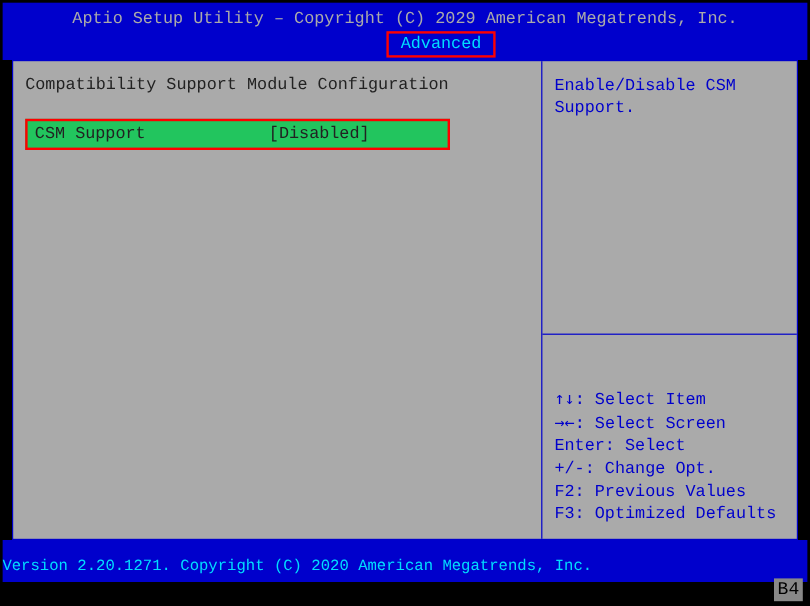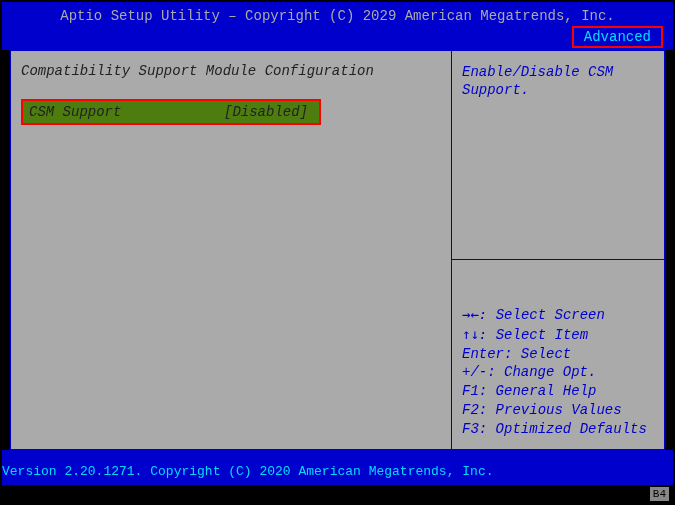--- a/index.html
+++ b/index.html
@@ -20,52 +20,51 @@
     .header {
       background: #0000cc;
       color: #aaaaaa;
       padding: 6px 10px 2px;
       text-align: center;
     }
     .header-title {
       display: block;
     }
     .tab-row {
-      text-align: right;
+      text-align: center;
       padding-left: 60px;
       padding-top: 2px;
     }
     .tab {
       color: #00ddff;
       border: 2px solid #ff0000;
       padding: 1px 10px;
       display: inline-block;
     }
     .main-area {
       display: flex;
       height: 400px;
       background: #aaaaaa;
       margin: 0 8px;
       border: 1px solid #0000cc;
-      font-style: italic;
     }
     .left-panel {
       flex: 1;
       padding: 12px 10px;
       color: #222;
       border-right: 1px solid #0000cc;
     }
     .section-title {
       margin-bottom: 20px;
     }
     .option-row {
       display: flex;
-      background: #4d7c0f;
+      background: #22c55e;
       color: #222;
-      width: 300px;
+      width: 354px;
       padding: 3px 6px;
       border: 2px solid #ff0000;
       align-items: baseline;
     }
     .option-label {
       width: 195px;
     }
     .option-value {
       flex: 0 0 auto;
     }
@@ -95,21 +94,21 @@
       text-align: left;
       padding: 14px 0 6px;
       font-size: 13px;
     }
     .badge {
       position: absolute;
       bottom: 2px;
       right: 4px;
       background: #888;
       color: #000;
-      font-size: 11px;
+      font-size: 15px;
       padding: 1px 3px;
     }
     .arrow-glyph {
       font-family: monospace;
     }
   </style>
 </head>
 <body>
 
 <div class="header">
@@ -123,25 +122,24 @@
   <div class="left-panel">
     <div class="section-title">Compatibility Support Module Configuration</div>
     <div class="option-row">
       <span class="option-label">CSM Support</span>
       <span class="option-value">[Disabled]</span>
     </div>
   </div>
   <div class="right-panel">
     <div class="help-text">Enable/Disable CSM Support.</div>
     <div class="key-hints">
+      <div class="key-hint"><span class="arrow-glyph">↑↓:</span><span> Select Item</span></div>
       <div class="key-hint"><span class="arrow-glyph">→←:</span><span> Select Screen</span></div>
-      <div class="key-hint"><span class="arrow-glyph">↑↓:</span><span> Select Item</span></div>
       <div class="key-hint"><span>Enter:</span><span> Select</span></div>
       <div class="key-hint"><span>+/-:</span><span> Change Opt.</span></div>
-      <div class="key-hint"><span>F1:</span><span> General Help</span></div>
       <div class="key-hint"><span>F2:</span><span> Previous Values</span></div>
       <div class="key-hint"><span>F3:</span><span> Optimized Defaults</span></div>
     </div>
   </div>
 </div>
 
 <div class="footer">
   <span>Version 2.20.1271. Copyright (C) 2020 American Megatrends, Inc.</span>
 </div>
 

